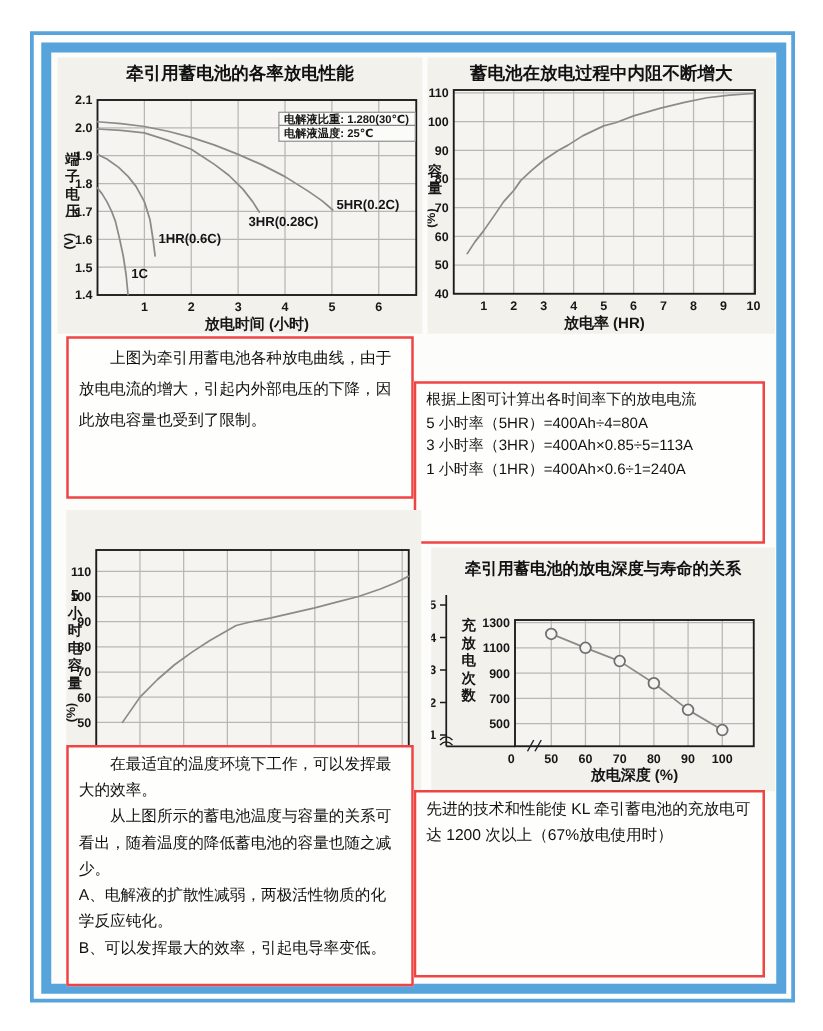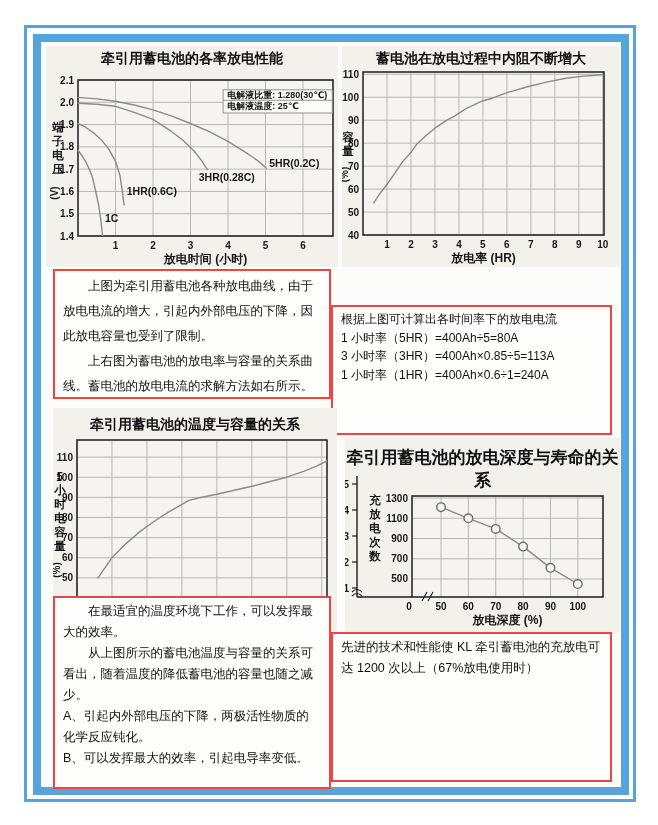--- a/index.html
+++ b/index.html
@@ -5,21 +5,21 @@
   html,body{margin:0;padding:0;background:#ffffff;}
   .page{position:relative;width:658px;height:825px;background:#ffffff;overflow:hidden;
         font-family:"Liberation Sans","DejaVu Sans",sans-serif;color:#161616;}
   .frame-o{position:absolute;left:24px;top:25px;width:606px;height:771px;border:3px solid var(--blue,#57a3dc);}
   .frame-i{position:absolute;left:33px;top:34px;width:580px;height:745px;border:8px solid var(--blue,#57a3dc);background:#fcfcfa;}
   .chart-panel{position:absolute;background:var(--panelbg,#f2f1ec);}
   .chart-panel svg{position:absolute;left:0;top:0;}
   .chart-title{position:absolute;top:4px;left:0;right:0;margin:0;text-align:center;
                font-size:14px;font-weight:bold;color:#111;}
   #p-c3 .chart-title{top:8px;}
-  #p-c4 .chart-title{top:8px;font-size:17px;}
+  #p-c4 .chart-title{top:8px;font-size:13px;}
   #p-c1{left:46px;top:46px;width:292px;height:221px;}
   #p-c2{left:342px;top:46px;width:278px;height:221px;}
   #p-c3{left:53px;top:408px;width:284px;height:230px;}
   #p-c4{left:345px;top:438px;width:275px;height:195px;}
   .textbox{position:absolute;box-sizing:border-box;background:#fefefc;border:2px solid #ef4444;
            padding:3px 8px 2px 8px;font-size:12.5px;color:#111;}
   #tb-tl{left:53px;top:269px;width:278px;height:130px;line-height:25px;}
   #tb-tr{left:331px;top:269px;width:281px;height:130px;line-height:18.5px;font-size:12px;margin-top:36px;}
   #tb-bl{left:53px;top:596px;width:278px;height:193px;line-height:21px;}
   #tb-br{left:331px;top:632px;width:281px;height:150px;line-height:21px;}
@@ -132,25 +132,24 @@
         <text x="141.5" y="216" text-anchor="middle" font-size="12" font-weight="bold" fill="#161616">放电率 (HR)</text>
         <text x="6" y="94.5" text-anchor="middle" font-size="11.5" font-weight="bold" fill="#161616">容</text>
         <text x="6" y="108.5" text-anchor="middle" font-size="11.5" font-weight="bold" fill="#161616">量</text>
         <text x="6" y="128.5" text-anchor="middle" font-size="10" font-weight="bold" fill="#161616" transform="rotate(-90 6 128.5)">(%)</text>
       </svg>
     <h3 class="chart-title">蓄电池在放电过程中内阻不断增大</h3>
   </section>
 
   <section class="textbox" id="tb-tl">
       <p class="indent">上图为牵引用蓄电池各种放电曲线，由于放电电流的增大，引起内外部电压的下降，因此放电容量也受到了限制。</p>
-      <p class="indent">上右图为蓄电池的放电率与容量的关系曲线。蓄电池的放电电流的求解方法如右所示。</p>
     </section>
   <section class="textbox" id="tb-tr">
       <p>根据上图可计算出各时间率下的放电电流</p>
-      <p>1 小时率（5HR）=400Ah÷5=80A</p>
+      <p>5 小时率（5HR）=400Ah÷4=80A</p>
       <p>3 小时率（3HR）=400Ah×0.85÷5=113A</p>
       <p>1 小时率（1HR）=400Ah×0.6÷1=240A</p>
     </section>
 
   <section class="chart-panel" id="p-c3">
     <svg id="c3-svg" width="284" height="230">
         <rect x="24" y="32" width="250" height="162" fill="#f5f4f0"></rect>
         <line x1="24" y1="32" x2="24" y2="194" stroke="#b8b8b2" stroke-width="1"></line>
         <line x1="58.96503496503497" y1="32" x2="58.96503496503497" y2="194" stroke="#b8b8b2" stroke-width="1"></line>
         <line x1="93.93006993006993" y1="32" x2="93.93006993006993" y2="194" stroke="#b8b8b2" stroke-width="1"></line>
@@ -185,21 +184,20 @@
         <text x="20" y="173.35093167701865" text-anchor="end" font-size="10" font-weight="bold" fill="#161616">50</text>
         <text x="149" y="220" text-anchor="middle" font-size="12" font-weight="bold" fill="#161616">蓄电池温度 (℃)</text>
         <text x="7" y="72" text-anchor="middle" font-size="11.5" font-weight="bold" fill="#161616">5</text>
         <text x="7" y="86" text-anchor="middle" font-size="11.5" font-weight="bold" fill="#161616">小</text>
         <text x="7" y="100" text-anchor="middle" font-size="11.5" font-weight="bold" fill="#161616">时</text>
         <text x="7" y="114" text-anchor="middle" font-size="11.5" font-weight="bold" fill="#161616">电</text>
         <text x="7" y="128" text-anchor="middle" font-size="11.5" font-weight="bold" fill="#161616">容</text>
         <text x="7" y="142" text-anchor="middle" font-size="11.5" font-weight="bold" fill="#161616">量</text>
         <text x="7" y="162" text-anchor="middle" font-size="10" font-weight="bold" fill="#161616" transform="rotate(-90 7 162)">(%)</text>
       </svg>
-    <h3 class="chart-title">牵引用蓄电池的温度与容量的关系</h3>
   </section>
 
   <section class="chart-panel" id="p-c4">
     <svg id="c4-svg" width="275" height="195">
         <rect x="67" y="58" width="191" height="101" fill="#f5f4f0"></rect>
         <line x1="96.00573065902579" y1="58" x2="96.00573065902579" y2="159" stroke="#b8b8b2" stroke-width="1"></line>
         <line x1="123.36962750716332" y1="58" x2="123.36962750716332" y2="159" stroke="#b8b8b2" stroke-width="1"></line>
         <line x1="150.73352435530086" y1="58" x2="150.73352435530086" y2="159" stroke="#b8b8b2" stroke-width="1"></line>
         <line x1="178.0974212034384" y1="58" x2="178.0974212034384" y2="159" stroke="#b8b8b2" stroke-width="1"></line>
         <line x1="205.46131805157592" y1="58" x2="205.46131805157592" y2="159" stroke="#b8b8b2" stroke-width="1"></line>
@@ -250,19 +248,19 @@
         <line x1="77" y1="163" x2="82" y2="154" stroke="#1c1c1c" stroke-width="1.1"></line>
         <line x1="83" y1="163" x2="88" y2="154" stroke="#1c1c1c" stroke-width="1.1"></line>
         <text x="64" y="172" text-anchor="middle" font-size="10" font-weight="bold" fill="#161616">0</text>
       </svg>
     <h3 class="chart-title">牵引用蓄电池的放电深度与寿命的关系</h3>
   </section>
 
   <section class="textbox" id="tb-bl">
       <p class="indent">在最适宜的温度环境下工作，可以发挥最大的效率。</p>
       <p class="indent">从上图所示的蓄电池温度与容量的关系可看出，随着温度的降低蓄电池的容量也随之减少。</p>
-      <p>A、引起内外部电压的下降，两极活性物质的化学反应钝化。</p>
+      <p>A、电解液的扩散性减弱，两极活性物质的化学反应钝化。</p>
       <p>B、可以发挥最大的效率，引起电导率变低。</p>
     </section>
   <section class="textbox" id="tb-br">
       <p>先进的技术和性能使 KL 牵引蓄电池的充放电可达 1200 次以上（67%放电使用时）</p>
     </section>
 </div>
 
 </body></html>

